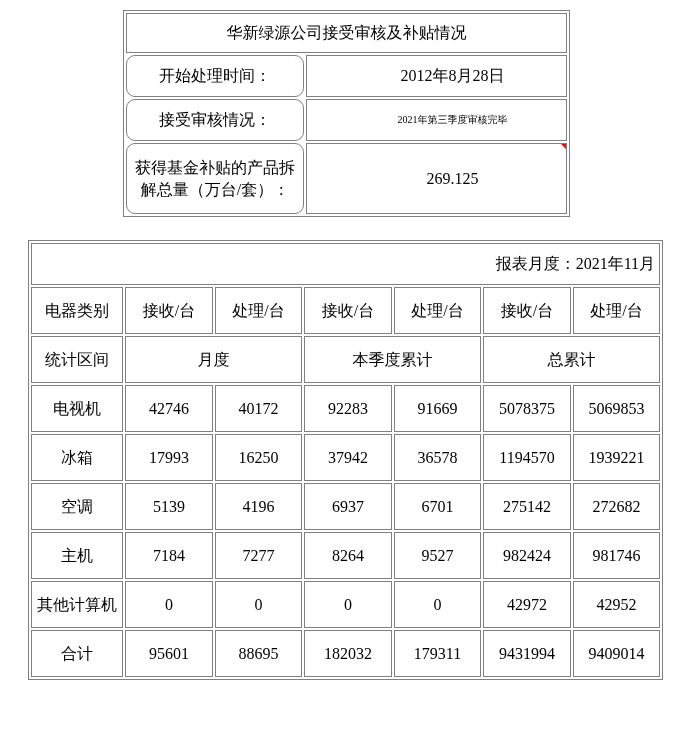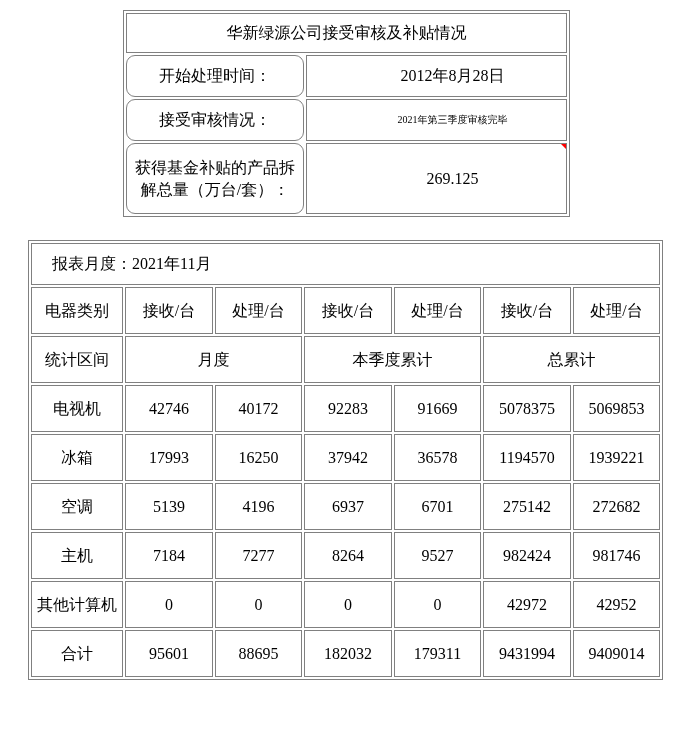--- a/index.html
+++ b/index.html
@@ -56,21 +56,21 @@
   }
   
   #report-table {
     left: 28px;
     top: 240px;
     width: 635px;
   }
   #report-table td { height: 45px; }
   #report-table td.month-cell {
     height: 40px;
-    text-align: left;
+    text-align: right;
     padding-left: 20px;
   }
 </style>
 </head>
 <body>
 
 <table class="grid" id="summary-table">
   <colgroup>
     <col style="width:178px">
       <col style="width:261px">

